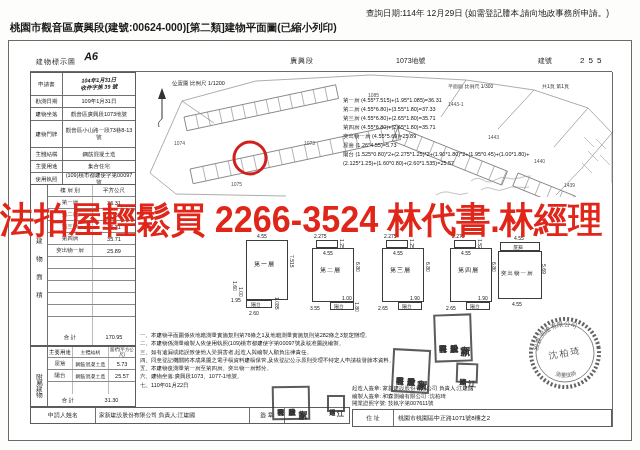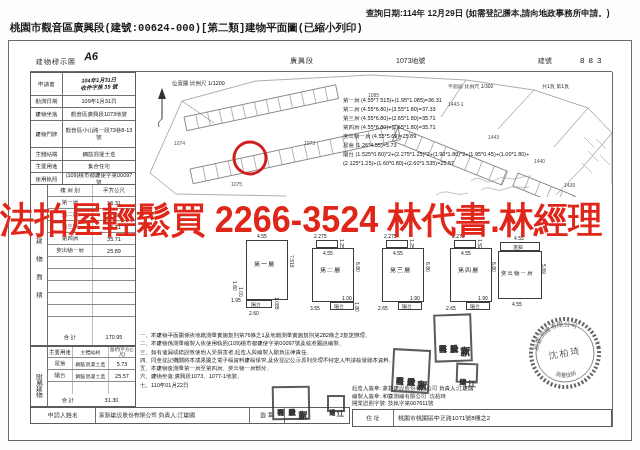--- a/index.html
+++ b/index.html
@@ -44,32 +44,32 @@
   svg text{font-family:"Liberation Sans",sans-serif;}
   .plbl{font-size:5px;fill:#555;}
   .maptitle{font-size:5.5px;fill:#222;}
   .cstamp{position:absolute;z-index:21;transform:rotate(-10deg);opacity:.85;}
 </style>
 </head>
 <body>
 
 <div class="page">
 
-  <div class="abs" style="left:10px;top:21px;font-size:10.5px;font-weight:700;font-family:Liberation Mono, monospace;">桃園市觀音區廣興段(建號:00624-000)[第二類]建物平面圖(已縮小列印)</div>
-  <div class="abs" style="left:366px;top:8px;font-size:8.5px;font-weight:bold;">查詢日期:114年 12月29日 (如需登記謄本,請向地政事務所申請。)</div>
+  <div class="abs" style="left:10px;top:21px;font-size:10.5px;font-weight:700;">桃園市觀音區廣興段(建號:00624-000)[第二類]建物平面圖(已縮小列印)</div>
+  <div class="abs" style="left:366px;top:8px;font-size:8.5px;">查詢日期:114年 12月29日 (如需登記謄本,請向地政事務所申請。)</div>
 
   <div class="sheet"></div>
   <div class="vline" style="left:612px;top:72px;height:355px;"></div>
 
   <div class="abs t7" style="left:36px;top:58px;letter-spacing:1px;">建物標示圖</div>
   <div class="abs hand" style="left:84px;top:50px;font-size:11px;">A6</div>
   <div class="abs t7" style="left:290px;top:57px;letter-spacing:1px;">廣興段</div>
   <div class="abs t7" style="left:396px;top:57px;">1073地號</div>
   <div class="abs t7" style="left:538px;top:57px;">建號</div>
-  <div class="abs" style="left:580px;top:56px;font-size:8px;letter-spacing:4px;">883</div>
+  <div class="abs" style="left:580px;top:56px;font-size:8px;letter-spacing:4px;">255</div>
   <div class="hline" style="left:30px;top:71px;width:582px;"></div>
   <div class="abs t5" style="left:448px;top:83px;color:#333;">平面圖 比例尺 1/300</div>
   <div class="abs t5" style="left:542px;top:83px;color:#333;">共1頁 第1頁</div>
 
   <div class="tbl" style="left:30px;top:72px;width:106px;">
     <div>
 
         <div class="irow" style="height: 23px;">
           <div class="ilab">申請書</div>
           <div class="ival hand">

